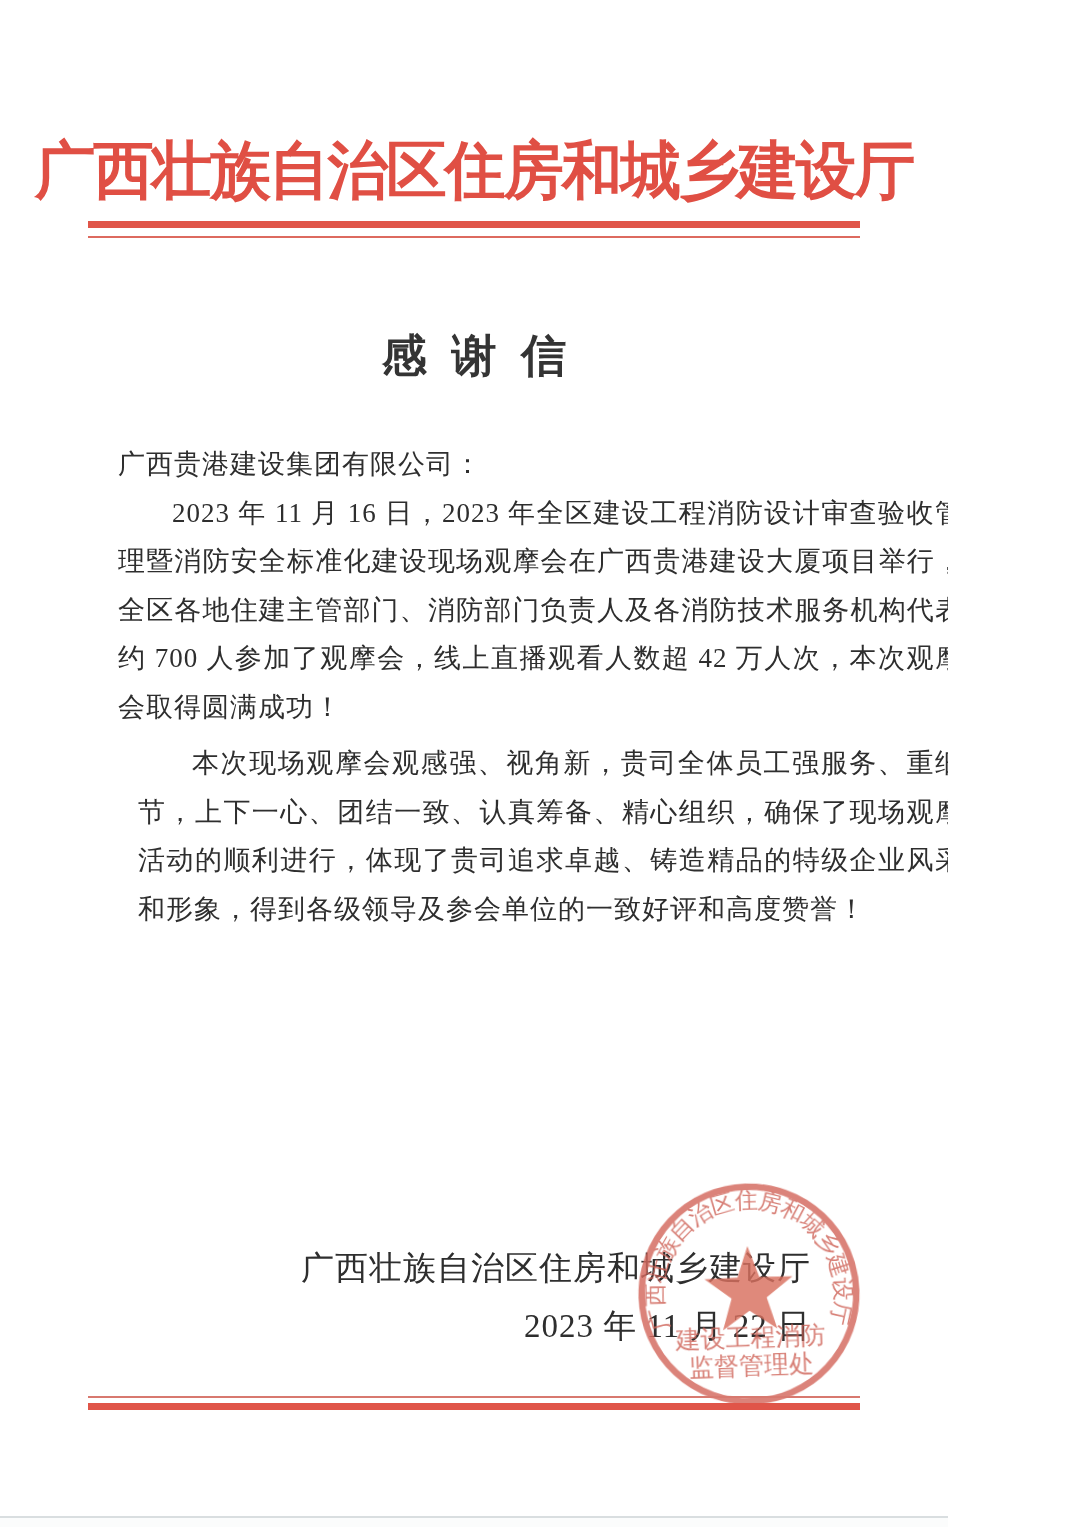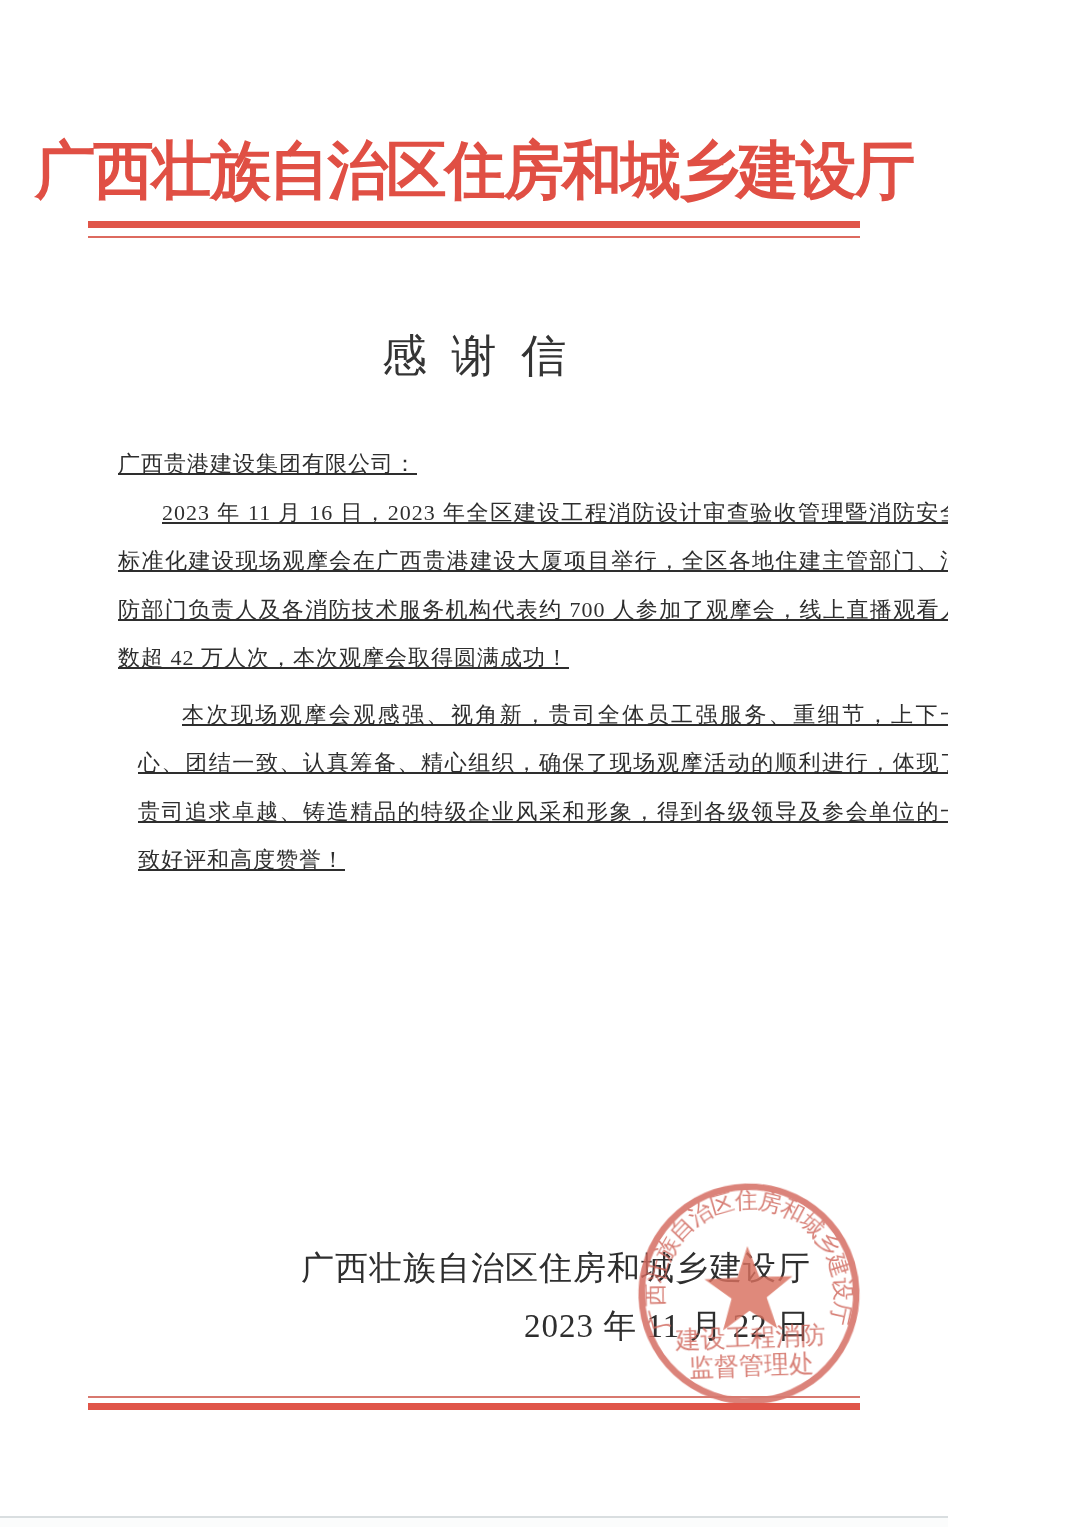--- a/index.html
+++ b/index.html
@@ -24,34 +24,33 @@
   }
   .rule{position:absolute;left:88px;right:88px;}
   .header-rule-thick{top:221px;height:7px;background:#e05549;}
   .header-rule-thin{top:236px;height:2px;background:#dd6a5f;}
   
   .letter-title{
     position:absolute;top:326px;left:0;right:0;
     margin:0;
     text-align:center;
     font-size:45px;
-    font-weight:400;
+    font-weight:700;
     letter-spacing:0.55em;
     text-indent:0.55em;
     color:#343434;
   }
   
   .letter-body{
     position:absolute;top:440px;left:118px;width:845px;
-    font-size:22px;
+    font-size:27px;
     line-height:48.5px;
     letter-spacing:1px;
     color:#2e2e2e;
     text-align:justify;
-    text-decoration:underline;
   }
   .letter-body p{margin:0;}
   .salutation{text-indent:0;}
   .body-para{text-indent:2em;}
   .body-para + .body-para{margin-top:8px;margin-left:20px;}
   
   .signature{
     position:absolute;top:1248px;right:137px;
     text-align:right;
     font-size:33px;

